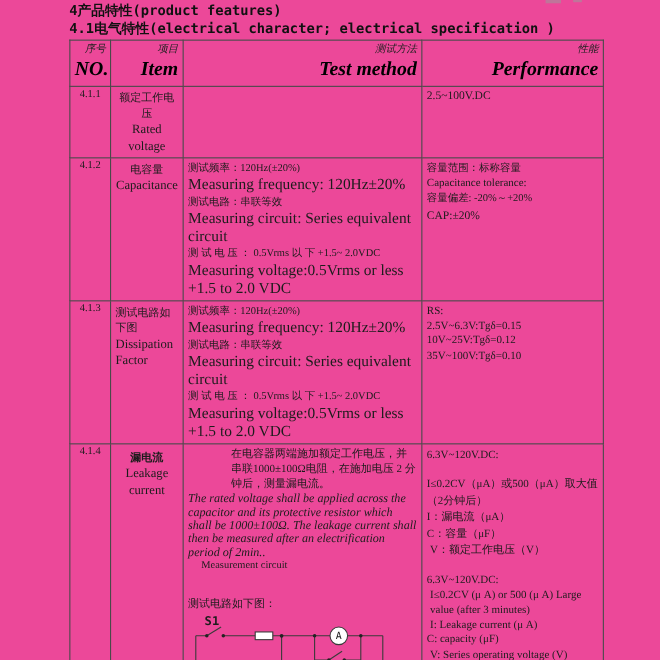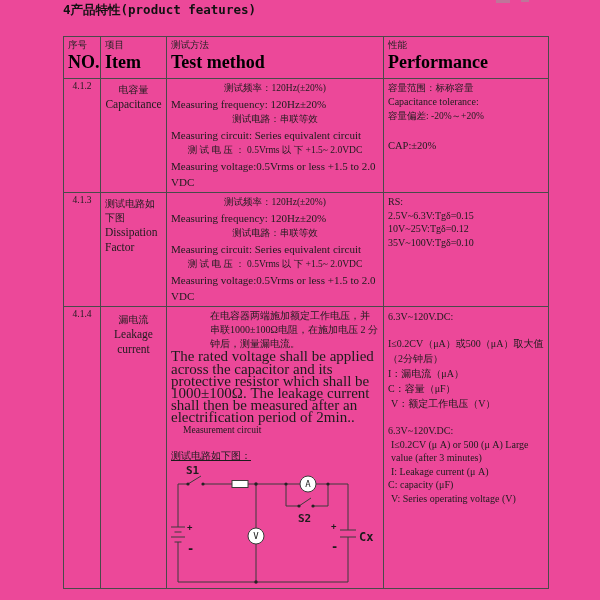--- a/index.html
+++ b/index.html
@@ -6,38 +6,38 @@
   .sheet{position:relative;width:600px;height:600px;background:#ec4899;overflow:hidden;
          font-family:"Liberation Serif","DejaVu Serif",serif;color:#1c1c1c;}
   .artifact{position:absolute;background:#9a9a9a;opacity:.55;}
   .titles{position:absolute;left:63px;top:2px;}
   .title-line{font-family:"DejaVu Sans Mono","Liberation Mono",monospace;
               font-weight:bold;font-size:12.5px;line-height:16px;color:#111;white-space:nowrap;}
   table.spec{position:absolute;left:63px;top:36px;width:485px;border-collapse:collapse;table-layout:fixed;}
   table.spec td{border:1px solid #4a4a4a;vertical-align:top;padding:2px 4px;overflow:hidden;}
   col.c1{width:37px;} col.c2{width:66px;} col.c3{width:217px;} col.c4{width:165px;}
   tr.hdr{height:42px;} tr.row1{height:46px;} tr.row2{height:112px;} tr.row3{height:110px;} tr.row4{height:250px;}
-  .hdr td{text-align:left;padding-top:2px;}
+  .hdr td{text-align:right;padding-top:2px;font-style:italic;}
   .hdr-zh{font-size:9.5px;line-height:13px;color:#222;}
   .hdr-en{font-size:18px;font-weight:bold;line-height:19px;margin-top:1px;color:#000;}
   .no-cell{text-align:center;font-size:9.5px;padding-top:4px;}
   .item-zh{font-size:10px;line-height:14px;text-align:center;margin-top:2px;}
   .item-en{font-size:11.5px;line-height:15px;text-align:center;}
   .item-left .item-zh,.item-left .item-en{text-align:left;}
-  .m-zh{font-size:9.5px;line-height:15px;white-space:nowrap;text-align:center;}
-  .m-en{font-size:11px;line-height:16px;}
+  .m-zh{font-size:9.5px;line-height:15px;white-space:nowrap;}
+  .m-en{font-size:14px;line-height:16px;}
   .p-line{font-size:10px;line-height:14px;}
   .p-en{font-size:10.5px;}
   .p-small{font-size:9.5px;}
-  .p-gap{margin-top:16px;}
+  .p-gap{margin-top:2px;}
   .rs-block .p-line{line-height:13.5px;}
   .lk-zh{font-size:10px;line-height:13.8px;margin-left:39px;}
-  .lk-en{font-size:15px;line-height:12.2px;}
+  .lk-en{font-size:11px;line-height:12.2px;font-style:italic;}
   .lk-mc{font-size:9.5px;line-height:12px;padding-left:12px;}
-  .lk-cap{font-size:10px;line-height:13px;margin-top:13px;text-decoration:underline;}
+  .lk-cap{font-size:10px;line-height:13px;margin-top:23px;}
   .perf4 .b1{font-size:10px;line-height:15px;}
   .perf4 .b1-first{margin-bottom:12px;}
   .perf4 .b2{font-size:10px;line-height:13.5px;}
   .perf4 .blk-gap{margin-top:13px;}
   .indent1{padding-left:3px;}
   svg.circuit{display:block;margin:2px 0 0 -1px;}
   svg.circuit text{font-family:"DejaVu Sans Mono","Liberation Mono",monospace;fill:#1c1c1c;}
   .wire{stroke:#3a3a3a;stroke-width:1;fill:none;}
   .node{fill:#222;stroke:none;}
   .meter{fill:#ffffff;stroke:#3a3a3a;stroke-width:1;}
@@ -49,20 +49,21 @@
 </head>
 <body>
 
 <div class="sheet">
 
   <div class="artifact" style="left:496px;top:0;width:14px;height:3px;"></div>
   <div class="artifact" style="left:521px;top:0;width:8px;height:2px;"></div>
 
   <div class="titles">
     <div class="title-line">4产品特性(product features)</div>
+    <div class="title-line">4.1电气特性(electrical character; electrical specification )</div>
   </div>
 
   <table class="spec">
     <colgroup>
         <col class="c1">
         <col class="c2">
         <col class="c3">
         <col class="c4">
       </colgroup>
 
@@ -79,20 +80,32 @@
       <td>
         <div class="hdr-zh">测试方法</div>
         <div class="hdr-en">Test method</div>
       </td>
       <td>
         <div class="hdr-zh">性能</div>
         <div class="hdr-en">Performance</div>
       </td>
     </tr>
 
+    <tr class="row1">
+      <td class="no-cell">4.1.1</td>
+      <td>
+        <div class="item-zh">额定工作电压</div>
+        <div class="item-en">Rated</div>
+        <div class="item-en">voltage</div>
+      </td>
+      <td></td>
+      <td>
+        <div class="p-line p-en">2.5~100V.DC</div>
+      </td>
+    </tr>
 
     <tr class="row2">
       <td class="no-cell">4.1.2</td>
       <td>
         <div class="item-zh">电容量</div>
         <div class="item-en">Capacitance</div>
       </td>
       <td>
         <div class="m-zh">测试频率：120Hz(±20%)</div>
         <div class="m-en">Measuring frequency: 120Hz±20%</div>
@@ -128,21 +141,21 @@
         <div class="p-line">RS:</div>
         <div class="p-line">2.5V~6.3V:Tgδ=0.15</div>
         <div class="p-line">10V~25V:Tgδ=0.12</div>
         <div class="p-line">35V~100V:Tgδ=0.10</div>
       </td>
     </tr>
 
     <tr class="row4">
       <td class="no-cell">4.1.4</td>
       <td>
-        <div class="item-zh" style="margin-top:4px;">漏电流</div>
+        <div class="item-zh" style="margin-top:4px;font-weight:bold;">漏电流</div>
         <div class="item-en">Leakage</div>
         <div class="item-en">current</div>
       </td>
       <td>
         <div class="lk-zh">在电容器两端施加额定工作电压，并串联1000±100Ω电阻，在施加电压 2 分钟后，测量漏电流。</div>
         <div class="lk-en">The rated voltage shall be applied across the capacitor and its protective resistor which shall be 1000±100Ω. The leakage current shall then be measured after an electrification period of 2min..</div>
         <div class="lk-mc">Measurement circuit</div>
         <div class="lk-cap">测试电路如下图：</div>
 
         <svg class="circuit" width="207" height="122" viewBox="0 0 207 122">

